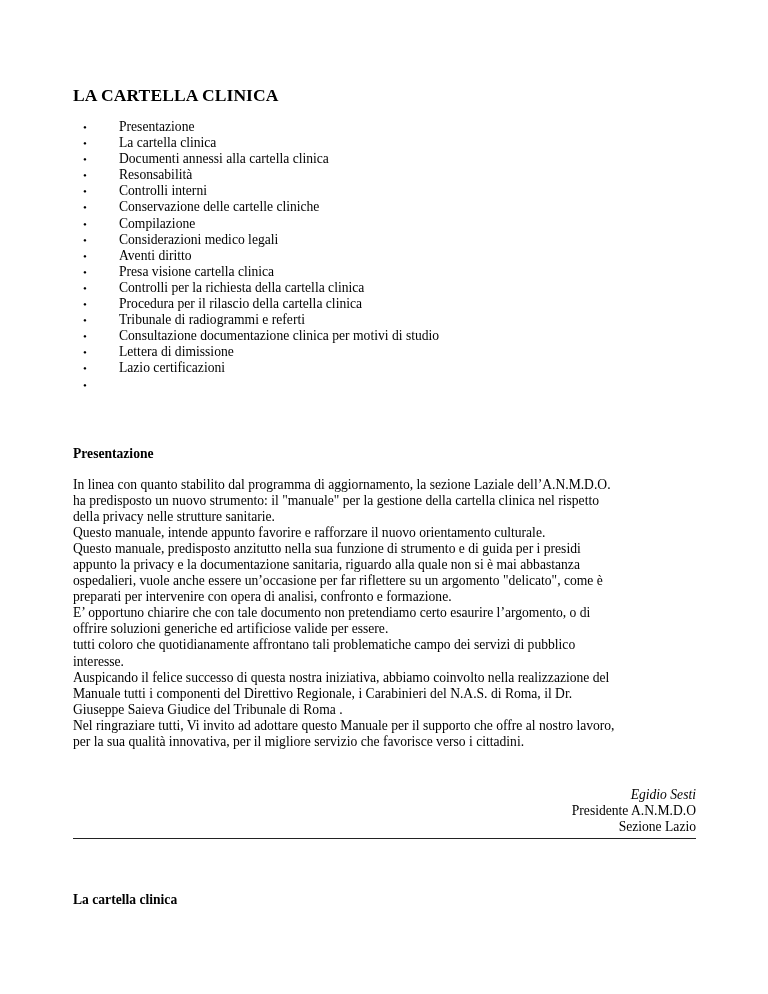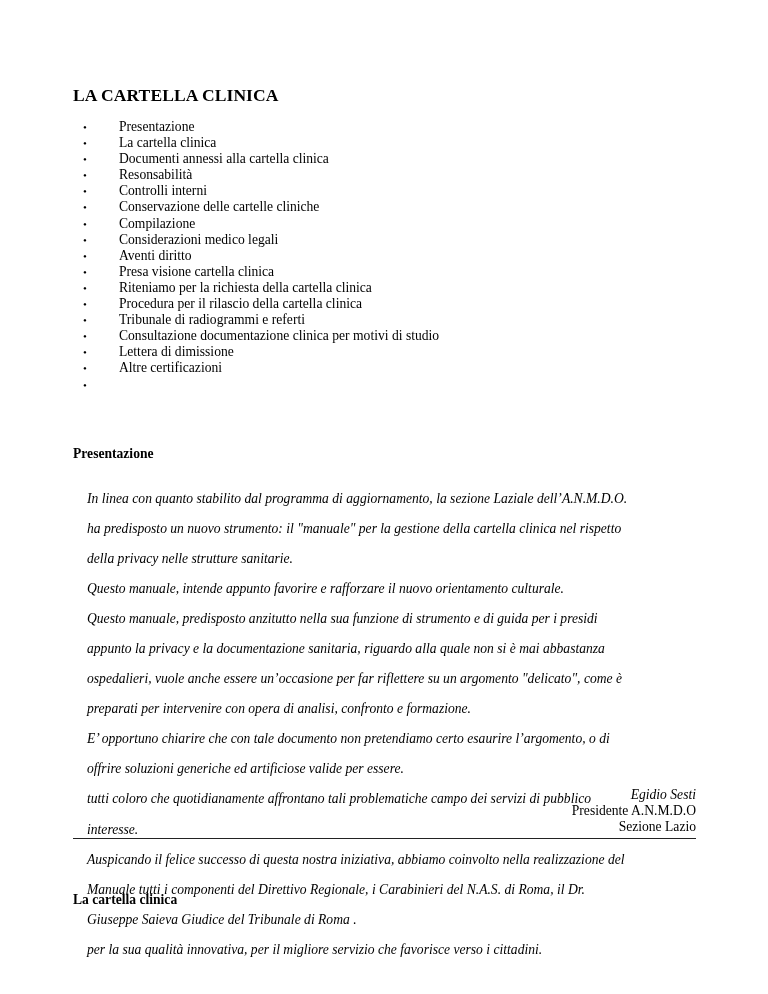--- a/index.html
+++ b/index.html
@@ -24,21 +24,21 @@
       position: absolute; left: 10px; top: 0; font-size: 11px;
     }
     .section-heading {
       position: absolute; left: 0; margin: 0;
       font-size: 13.6px; font-weight: bold; line-height: 16px;
     }
     .body-text {
       position: absolute; top: 477px; left: 0; width: 630px;
       font-size: 13.6px; line-height: 16.05px; margin: 0;
     }
-    .body-text p { margin: 14px; font-style: italic; }
+    .body-text p { margin: 0; }
     .signature {
       position: absolute; top: 787px; left: 0; width: 623px;
       text-align: right; font-size: 13.6px; line-height: 16.1px;
     }
     .signature .name { font-style: italic; }
     .rule {
       position: absolute; top: 838px; left: 0; width: 623px;
       height: 0; border-top: 1.5px solid #222222;
     }
   </style>
@@ -53,26 +53,26 @@
     <li><span class="bullet">•</span><span>Presentazione</span></li>
     <li><span class="bullet">•</span><span>La cartella clinica</span></li>
     <li><span class="bullet">•</span><span>Documenti annessi alla cartella clinica</span></li>
     <li><span class="bullet">•</span><span>Resonsabilità</span></li>
     <li><span class="bullet">•</span><span>Controlli interni</span></li>
     <li><span class="bullet">•</span><span>Conservazione delle cartelle cliniche</span></li>
     <li><span class="bullet">•</span><span>Compilazione</span></li>
     <li><span class="bullet">•</span><span>Considerazioni medico legali</span></li>
     <li><span class="bullet">•</span><span>Aventi diritto</span></li>
     <li><span class="bullet">•</span><span>Presa visione cartella clinica</span></li>
-    <li><span class="bullet">•</span><span>Riteniamo per la richiesta della cartella clinica</span></li>
+    <li><span class="bullet">•</span><span>Controlli per la richiesta della cartella clinica</span></li>
     <li><span class="bullet">•</span><span>Procedura per il rilascio della cartella clinica</span></li>
     <li><span class="bullet">•</span><span>Tribunale di radiogrammi e referti</span></li>
     <li><span class="bullet">•</span><span>Consultazione documentazione clinica per motivi di studio</span></li>
     <li><span class="bullet">•</span><span>Lettera di dimissione</span></li>
-    <li><span class="bullet">•</span><span>Altre certificazioni</span></li>
+    <li><span class="bullet">•</span><span>Lazio certificazioni</span></li>
     <li><span class="bullet">•</span></li>
   </ul>
 
   <h2 class="section-heading" style="top:446px;">Presentazione</h2>
 
   <div class="body-text">
     <p>In linea con quanto stabilito dal programma di aggiornamento, la sezione Laziale dell’A.N.M.D.O.</p>
     <p>ha predisposto un nuovo strumento: il "manuale" per la gestione della cartella clinica nel rispetto</p>
     <p>della privacy nelle strutture sanitarie.</p>
     <p>Questo manuale, intende appunto favorire e rafforzare il nuovo orientamento culturale.</p>
@@ -80,20 +80,21 @@
     <p>appunto la privacy e la documentazione sanitaria, riguardo alla quale non si è mai abbastanza</p>
     <p>ospedalieri, vuole anche essere un’occasione per far riflettere su un argomento "delicato", come è</p>
     <p>preparati per intervenire con opera di analisi, confronto e formazione.</p>
     <p>E’ opportuno chiarire che con tale documento non pretendiamo certo esaurire l’argomento, o di</p>
     <p>offrire soluzioni generiche ed artificiose valide per essere.</p>
     <p>tutti coloro che quotidianamente affrontano tali problematiche campo dei servizi di pubblico</p>
     <p>interesse.</p>
     <p>Auspicando il felice successo di questa nostra iniziativa, abbiamo coinvolto nella realizzazione del</p>
     <p>Manuale tutti i componenti del Direttivo Regionale, i Carabinieri del N.A.S. di Roma, il Dr.</p>
     <p>Giuseppe Saieva Giudice del Tribunale di Roma .</p>
+    <p>Nel ringraziare tutti, Vi invito ad adottare questo Manuale per il supporto che offre al nostro lavoro,</p>
     <p>per la sua qualità innovativa, per il migliore servizio che favorisce verso i cittadini.</p>
   </div>
 
   <div class="signature">
     <div class="name">Egidio Sesti</div>
     <div>Presidente A.N.M.D.O</div>
     <div>Sezione Lazio</div>
   </div>
 
   <div class="rule"></div>

